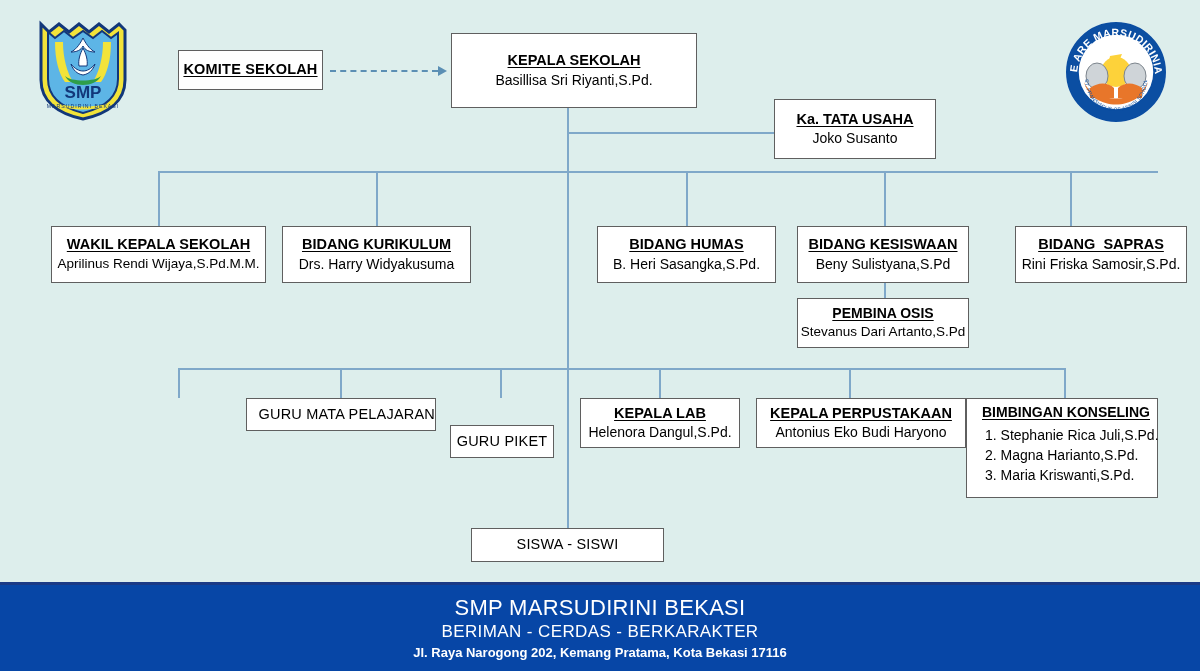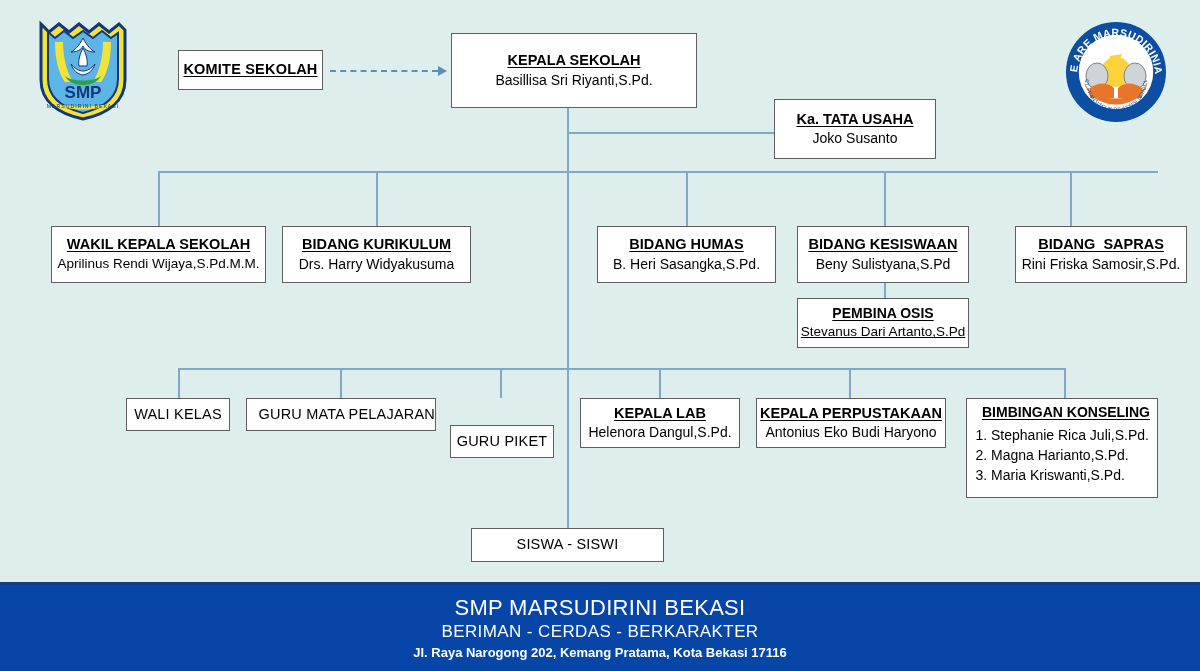--- a/index.html
+++ b/index.html
@@ -69,21 +69,21 @@
     margin-top: 2px;
     white-space: pre;
   }
   .node.plain .title {
     font-weight: normal;
     text-decoration: none;
     font-size: 14.5px;
     letter-spacing: .2px;
   }
   .node.listbox {
-    align-items: flex-end;
+    align-items: flex-start;
     justify-content: flex-start;
     padding: 5px 8px 6px 16px;
     text-align: left;
   }
   .node.listbox .title {
     align-self: center;
     font-size: 14px;
   }
   .node.listbox ol {
     margin: 3px 0 0 0;
@@ -240,41 +240,38 @@
     <span class="name">Beny Sulistyana,S.Pd</span>
   </div>
 
   <div class="node" style="left:1015px; top:226px; width:172px; height:57px;">
     <span class="title">BIDANG  SAPRAS</span>
     <span class="name">Rini Friska Samosir,S.Pd.</span>
   </div>
 
   <div class="node" style="left:797px; top:298px; width:172px; height:50px;">
     <span class="title" style="font-size:14px;">PEMBINA OSIS</span>
-    <span class="name" style="font-size:13.5px;text-decoration:underline;">Stevanus Dari Artanto,S.Pd</span>
-  </div>
-
-  <div class="node plain" style="left:126px; top:398px; width:104px; height:33px;">
-    <span class="title">WALI KELAS</span>
-  </div>
+    <span class="name" style="font-size:13.5px;">Stevanus Dari Artanto,S.Pd</span>
+  </div>
+
 
   <div class="node plain" style="left:246px; top:398px; width:190px; height:33px;align-items:flex-end;">
     <span class="title">GURU MATA PELAJARAN</span>
   </div>
 
   <div class="node plain" style="left:450px; top:398px; width:104px; height:33px;margin-top:27px;">
     <span class="title">GURU PIKET</span>
   </div>
 
   <div class="node" style="left:580px; top:398px; width:160px; height:50px;">
     <span class="title">KEPALA LAB</span>
     <span class="name">Helenora Dangul,S.Pd.</span>
   </div>
 
-  <div class="node" style="left:756px; top:398px; width:190px; height:50px;">
+  <div class="node" style="left:756px; top:398px; width:210px; height:50px;">
     <span class="title">KEPALA PERPUSTAKAAN</span>
     <span class="name">Antonius Eko Budi Haryono</span>
   </div>
 
   <div class="node listbox" style="left:966px; top:398px; width:192px; height:100px;">
     <span class="title">BIMBINGAN KONSELING</span>
     <ol>
       <li>1. Stephanie Rica Juli,S.Pd.</li>
       <li>2. Magna Harianto,S.Pd.</li>
       <li>3. Maria Kriswanti,S.Pd.</li>

